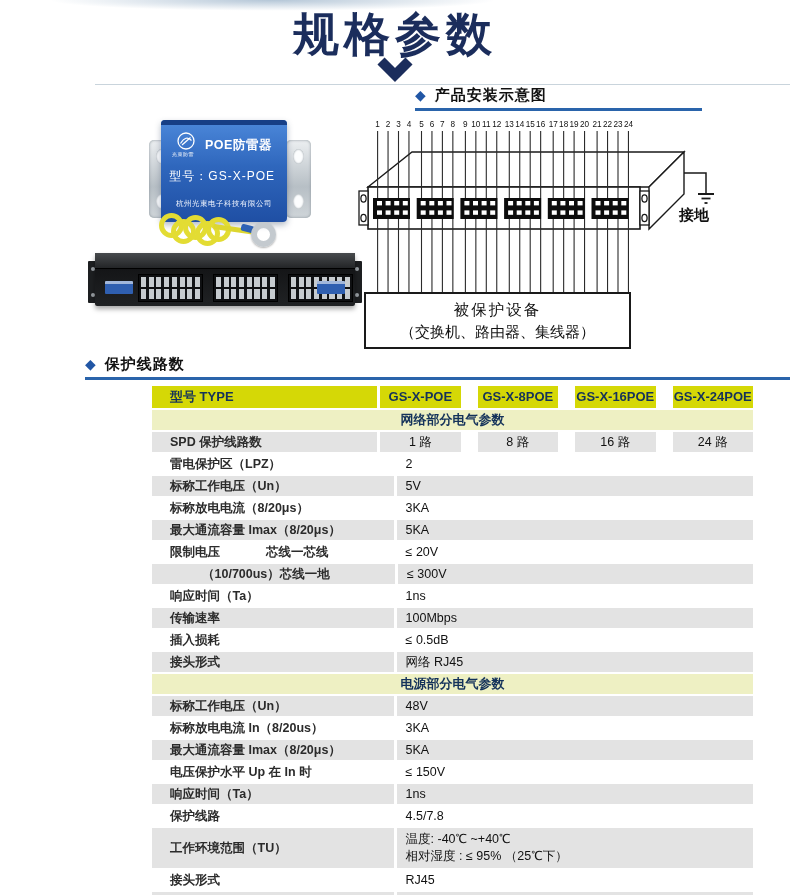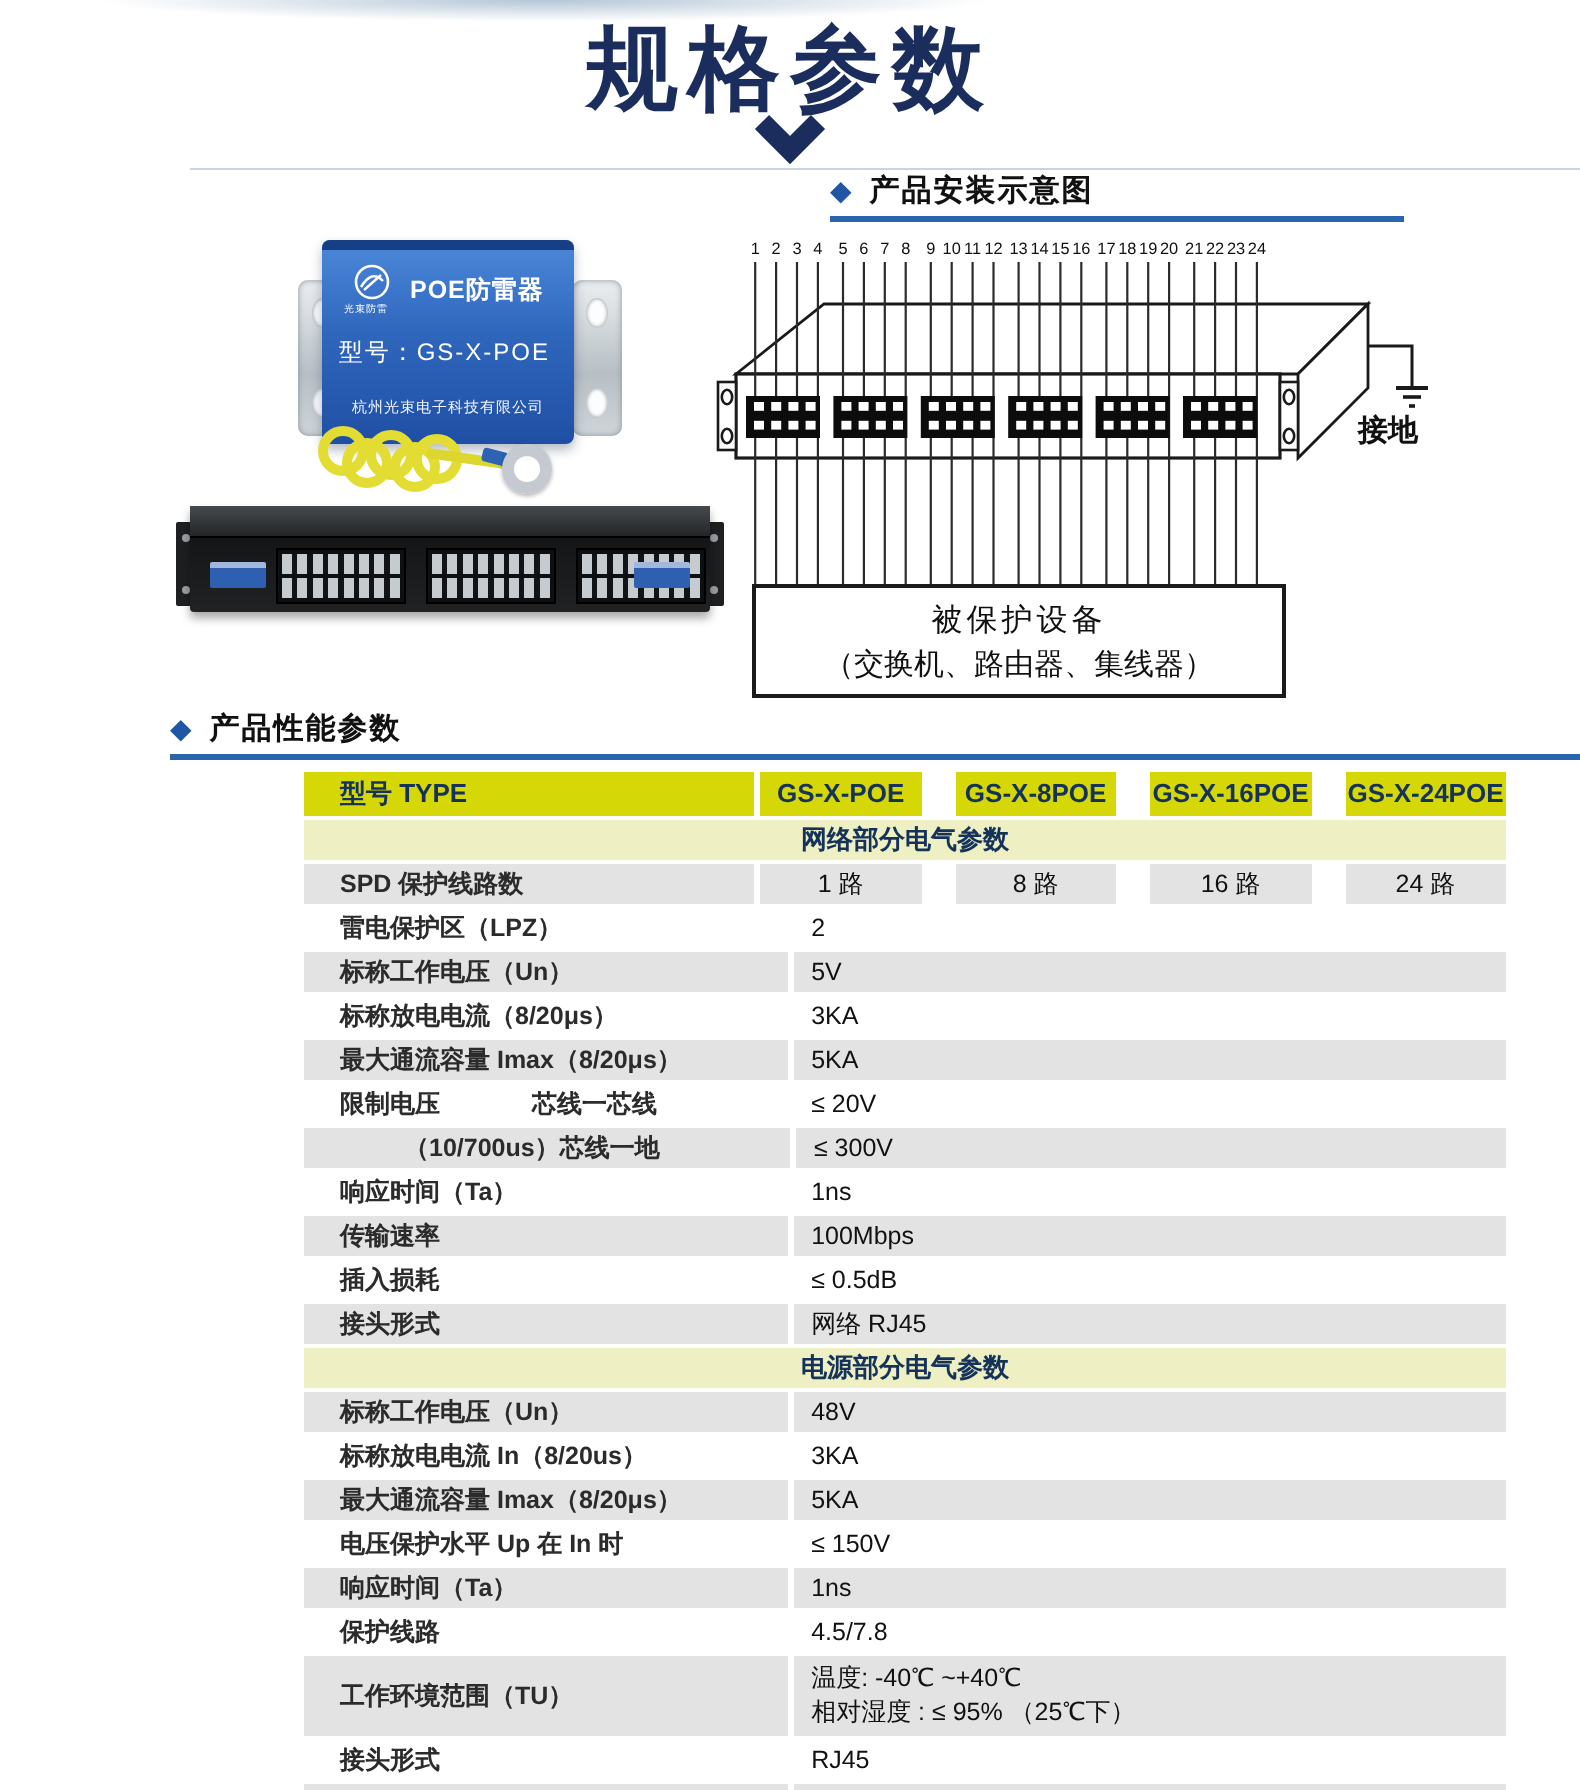--- a/index.html
+++ b/index.html
@@ -62,21 +62,21 @@
     background:linear-gradient(180deg,#474a4d,#232527);border-bottom:1px solid #000;}
   .ports{position:absolute;top:21px;width:63px;height:26px;background:#0e0f11;border:1px solid #000;}
   .ports::before,.ports::after{content:"";position:absolute;left:2px;right:2px;height:10px;
     background:repeating-linear-gradient(90deg,#c6cbcf 0 5px,#111316 5px 7.7px);}
   .ports::before{top:2px;} .ports::after{bottom:2px;}
   .rack-label{position:absolute;top:28px;width:28px;height:13px;background:#2f5fb0;border-radius:1px;
     background-image:linear-gradient(180deg,rgba(255,255,255,.55) 0 3px,rgba(255,255,255,0) 3px);}
 
   
   .diagram{position:absolute;left:355px;top:110px;}
-  .protected-box{position:absolute;left:376px;top:292px;width:263px;height:53px;border:2px solid #1a1a1a;
+  .protected-box{position:absolute;left:364px;top:292px;width:263px;height:53px;border:2px solid #1a1a1a;
     display:flex;flex-direction:column;align-items:center;justify-content:center;background:#fff;}
   .pb1{font-size:15.5px;color:#111;letter-spacing:2px;}
   .pb2{font-size:15px;color:#111;margin-top:2px;}
 
   
   .table-wrap{position:absolute;left:110px;top:386px;width:643px;}
   .trow{display:flex;margin-bottom:2px;padding-left:42px;}
   .tc{height:20px;line-height:20px;font-size:12.5px;color:#222;box-sizing:border-box;}
   .trow.shade .tc{background:#e3e3e3;}
   .trow.white .tc{background:#fff;}
@@ -294,21 +294,21 @@
   </svg>
 
   <div class="protected-box">
     <div class="pb1">被保护设备</div>
     <div class="pb2">（交换机、路由器、集线器）</div>
   </div>
 
   <div class="sec-head" style="left:85px;top:355px;width:705px;">
     <div class="sec-row">
       <span class="diamond">◆</span>
-      <span class="sec-title">产品性能参数</span>
+      <span class="sec-title">保护线路数</span>
     </div>
     <div class="sec-underline"></div>
   </div>
 
   <div class="table-wrap" id="spec-table">
       <div class="trow thead">
         <div class="tc lab">型号 TYPE</div>
         <div class="tc cell">GS-X-POE</div>
         <div class="tc cell">GS-X-8POE</div>
         <div class="tc cell">GS-X-16POE</div>

